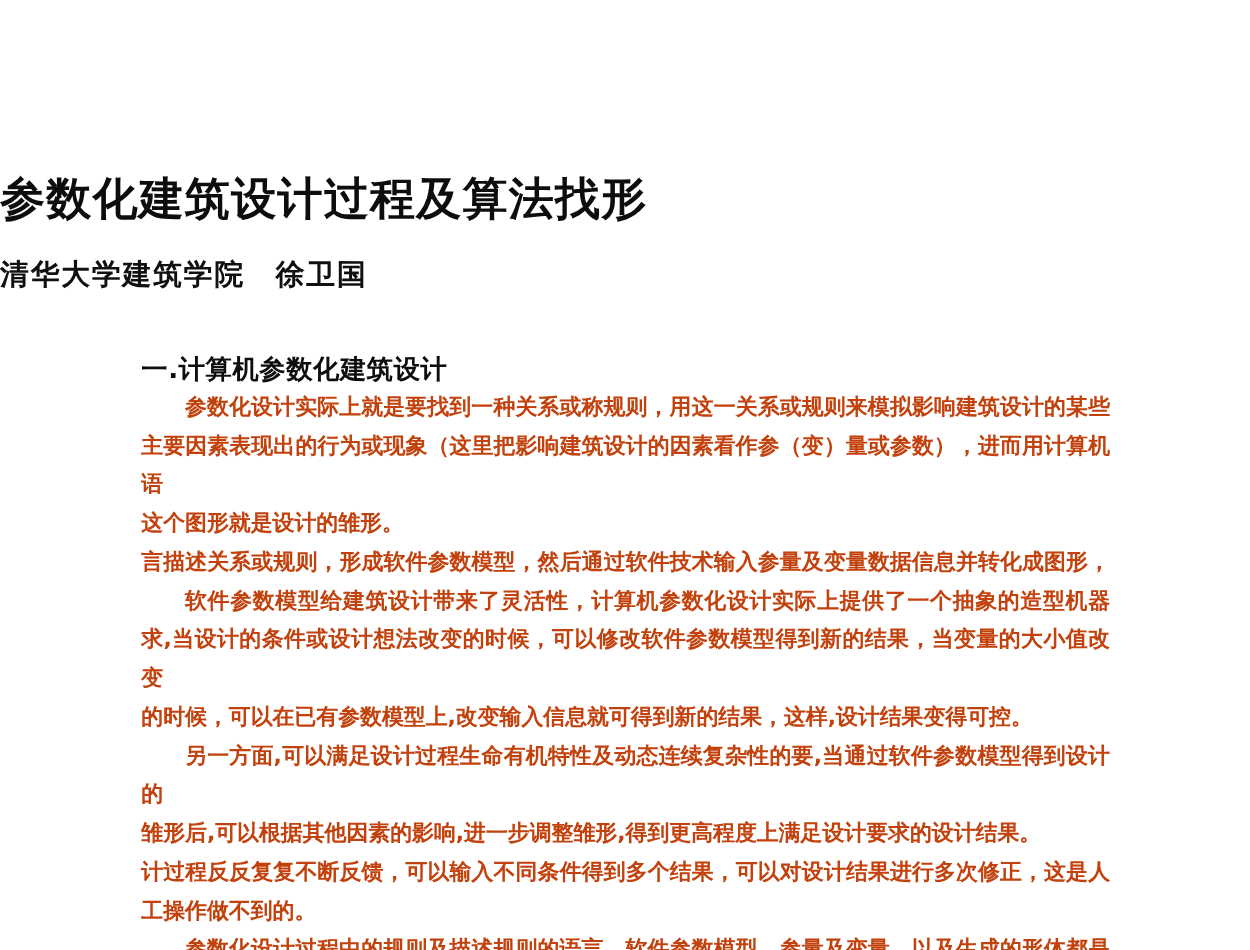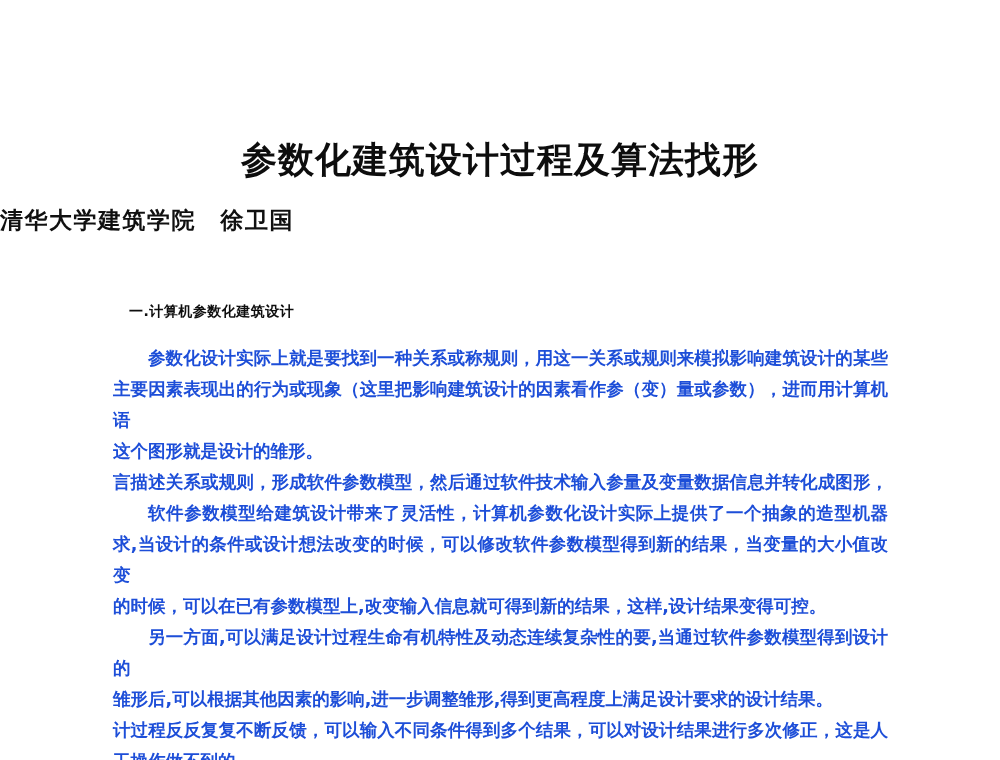--- a/index.html
+++ b/index.html
@@ -18,21 +18,21 @@
     width: 1000px;
     height: 760px;
     background: #ffffff;
   }
   .title {
     position: absolute;
     top: 134px;
     left: 0;
     width: 1000px;
     margin: 0;
-    text-align: center;
+    text-align: left;
     font-size: 36px;
     line-height: 52px;
     font-weight: bold;
     letter-spacing: 1px;
     color: #0d0d0d;
   }
   .byline {
     position: absolute;
     top: 204px;
     left: 0;
@@ -43,36 +43,36 @@
     letter-spacing: 1.5px;
     color: #101010;
   }
   .content {
     position: absolute;
     top: 280px;
     left: 113px;
     width: 775px;
   }
   .heading {
-    margin: 16px;
-    font-size: 14px;
+    margin: 0;
+    font-size: 21px;
     line-height: 31px;
     font-weight: bold;
     letter-spacing: 0.5px;
     color: #0e0e0e;
   }
   .para { margin: 0; }
   .line {
     font-size: 17.5px;
     line-height: 31px;
     font-weight: 600;
     text-align: justify;
     text-align-last: justify;
     white-space: normal;
-    color: #1d4ed8;
+    color: #c2410c;
   }
   .line.first { text-indent: 2em; }
   .line.para-end { text-align-last: left; }
 </style>
 </head>
 <body>
 
 <div class="page">
   <h1 class="title">参数化建筑设计过程及算法找形</h1>
   <div class="byline">清华大学建筑学院　徐卫国</div>

